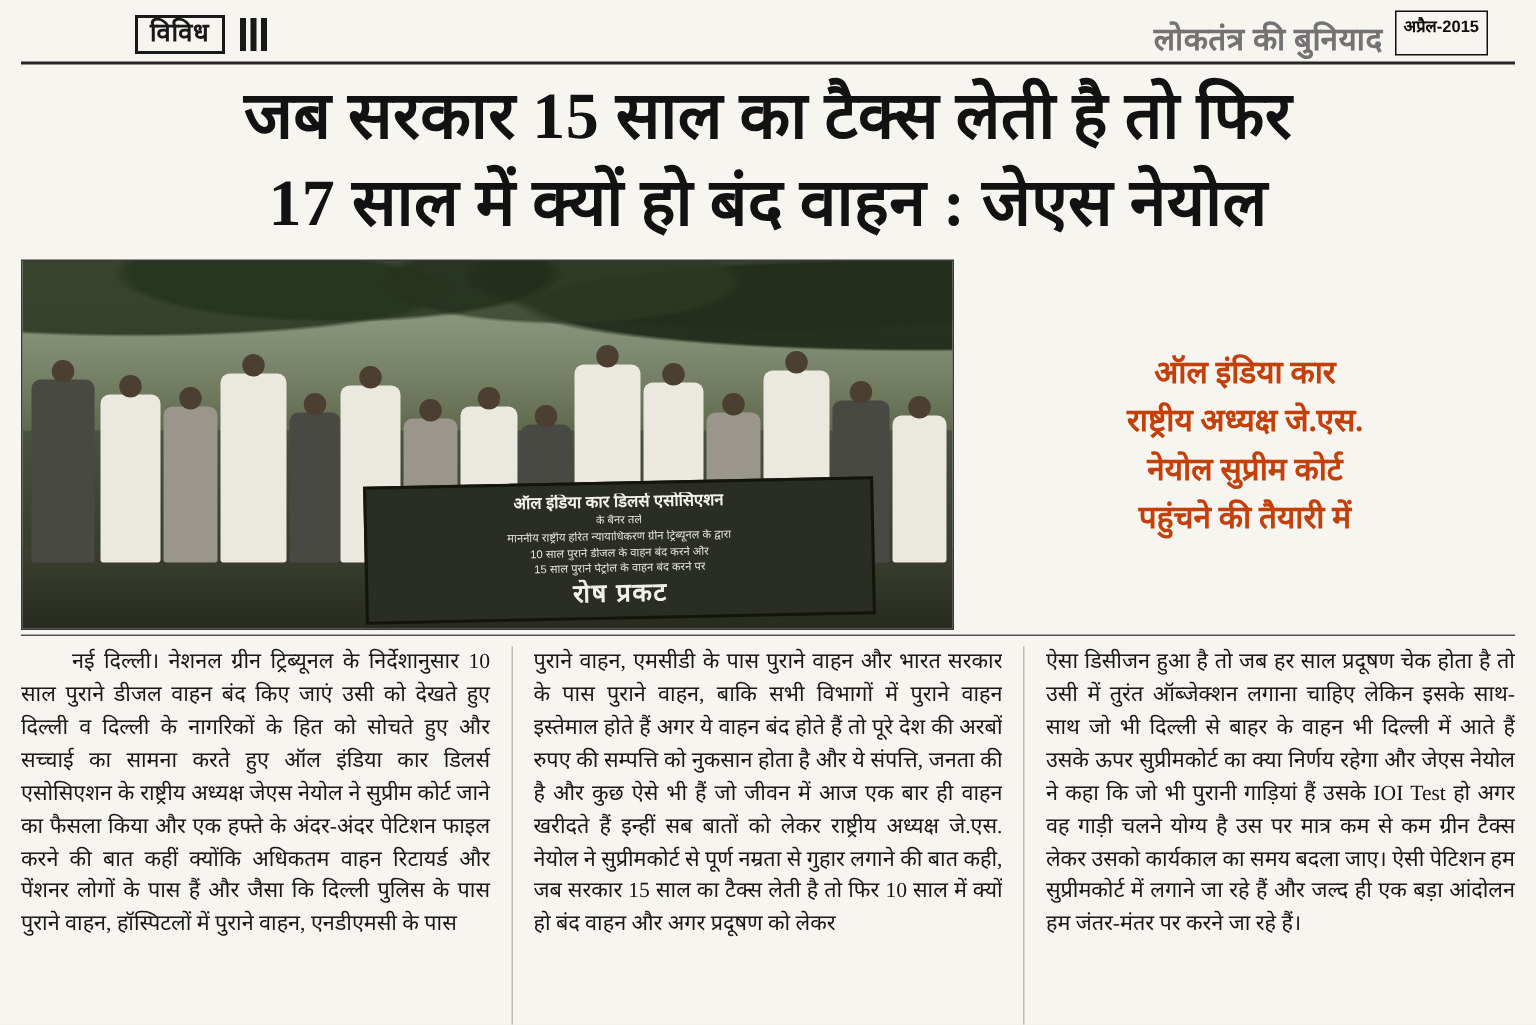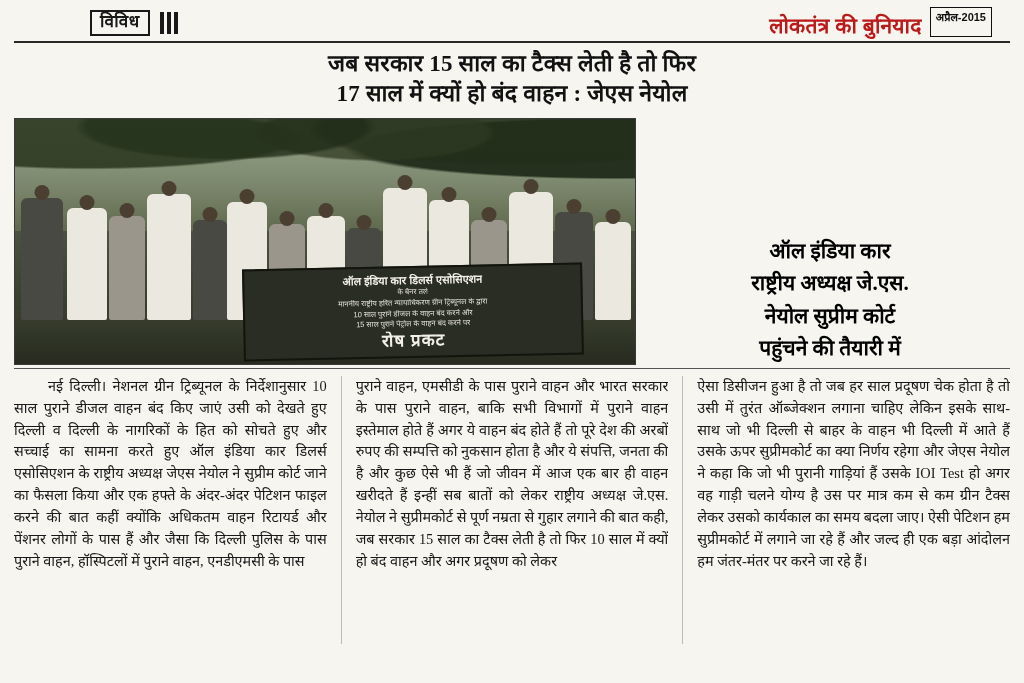--- a/index.html
+++ b/index.html
@@ -60,21 +60,21 @@
   .masthead-right {
     display: flex;
     align-items: flex-end;
     gap: 8px;
     margin-right: 18px;
   }
   .paper-name {
     font-family: "Liberation Serif", serif;
     font-weight: bold;
     font-size: 21px;
-    color: #b91c1c;
+    color: #737373;
     letter-spacing: 0.3px;
   }
   .issue-date {
     font-family: "Liberation Sans", sans-serif;
     font-size: 11px;
     font-weight: bold;
     color: #111;
     border: 1.5px solid #111;
     padding: 1px 5px 12px 5px;
     margin-bottom: 2px;
@@ -85,21 +85,21 @@
     margin: 3px 0 4px 0;
   }
   .rule.thin { height: 1px; background: #555; }
 
   
   .headline {
     text-align: center;
     font-family: "Liberation Serif", serif;
     font-weight: bold;
     color: #141414;
-    font-size: 23px;
+    font-size: 44px;
     line-height: 1.32;
     letter-spacing: 0.2px;
     padding: 2px 6px 4px 6px;
   }
   .headline .l2 { display: block; }
 
   
   .hero {
     display: flex;
     gap: 14px;
@@ -178,27 +178,27 @@
     overflow: hidden;
   }
   .banner .bl.small { font-size: 7.5px; font-weight: normal; opacity: .92; }
   .banner .bl.big { font-size: 17px; letter-spacing: 1px; }
 
   
   .deck {
     flex: 1;
     display: flex;
     flex-direction: column;
-    justify-content: flex-end;
+    justify-content: center;
     text-align: center;
     font-family: "Liberation Serif", serif;
     font-weight: bold;
     font-size: 21px;
     line-height: 1.55;
-    color: #000000;
+    color: #c2410c;
     padding: 0 4px;
   }
   .deck span { display: block; }
 
   
   .columns {
     display: flex;
     gap: 14px;
     margin-top: 7px;
     height: 268px;

